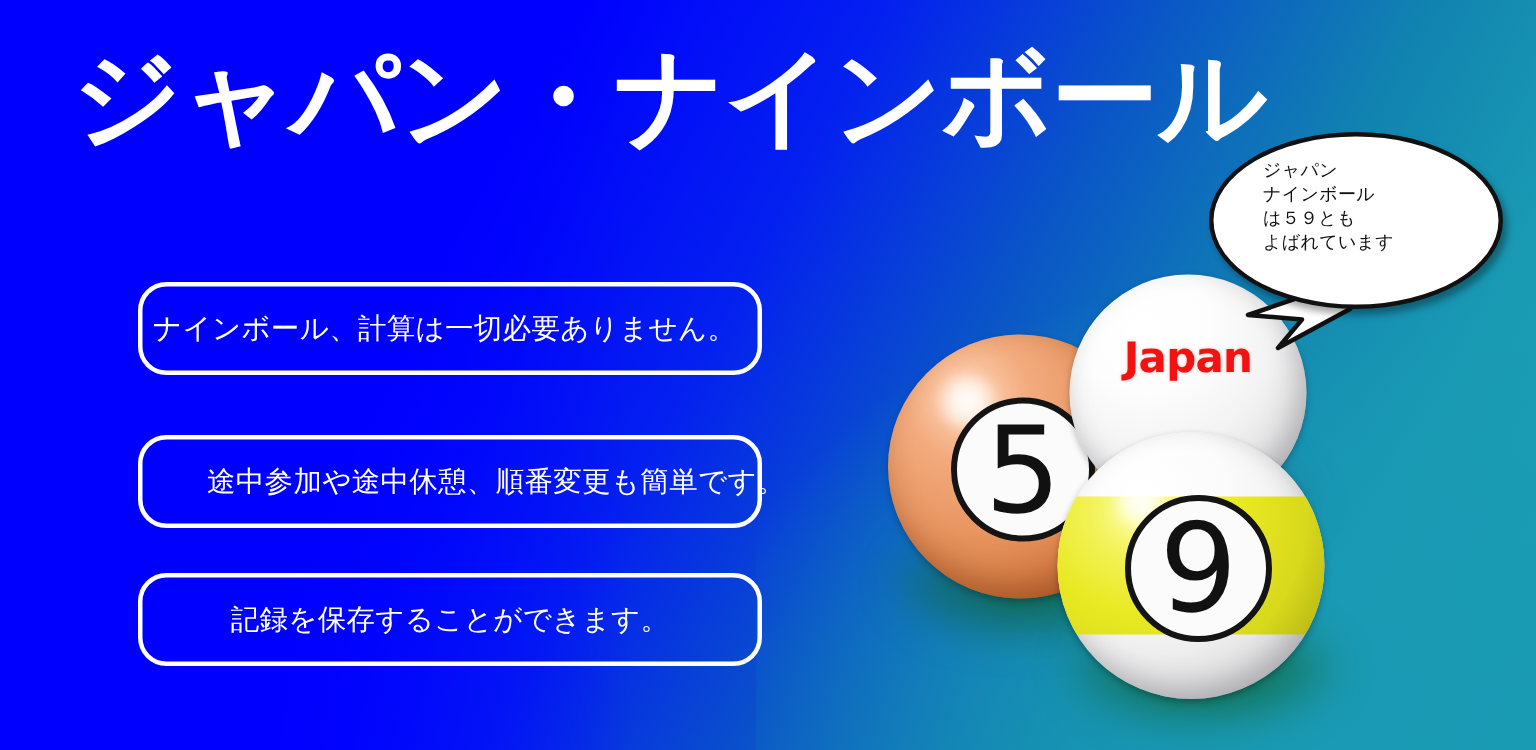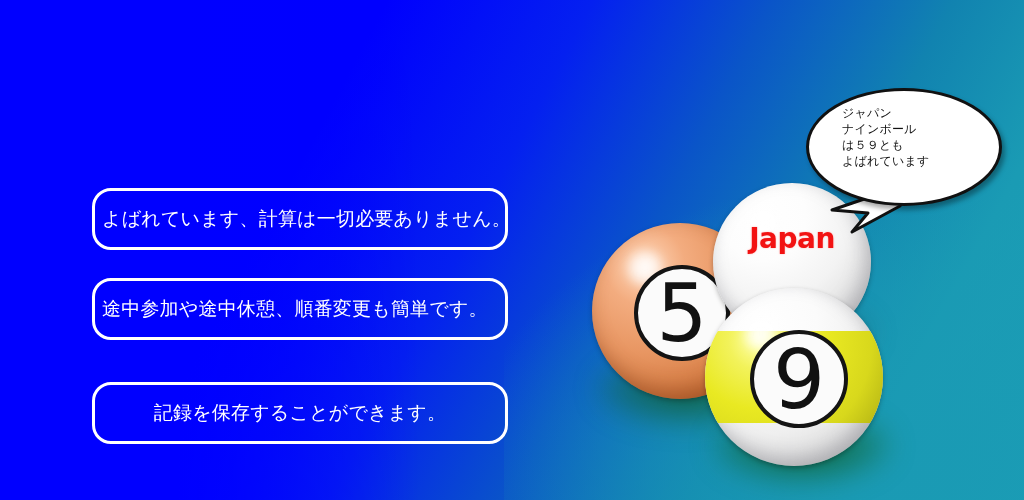--- a/index.html
+++ b/index.html
@@ -68,21 +68,21 @@
     font-size: 19px;
     letter-spacing: 0.2px;
   }
   .feature-box .ftext {
     padding: 0 7px;
     width: 100%;
     white-space: nowrap;
   }
   .feature-box.center .ftext { text-align: center; }
   #feature-1 { top: 188px; }
-  #feature-2 { top: 278px; }
+  #feature-2 { top: 290px; padding-left: 36px; }
   #feature-3 { top: 382px; }
 
   
   .ball {
     position: absolute;
     border-radius: 50%;
   }
   .ball-shadow {
     position: absolute;
     border-radius: 50%;
@@ -214,23 +214,24 @@
   }
 </style>
 </head>
 <body>
 
 <div id="app">
 
   <div id="bg-blue-wash"></div>
   <div id="bg-teal-wash"></div>
 
+  <div id="title">ジャパン・ナインボール</div>
 
   <div class="feature-box" id="feature-1">
-    <span class="ftext">よばれています、計算は一切必要ありません。</span>
+    <span class="ftext">ナインボール、計算は一切必要ありません。</span>
   </div>
   <div class="feature-box" id="feature-2">
     <span class="ftext">途中参加や途中休憩、順番変更も簡単です。</span>
   </div>
   <div class="feature-box center" id="feature-3">
     <span class="ftext">記録を保存することができます。</span>
   </div>
 
   <div class="ball-shadow" id="ball5-shadow"></div>
   <div class="ball-shadow" id="balljp-shadow"></div>

